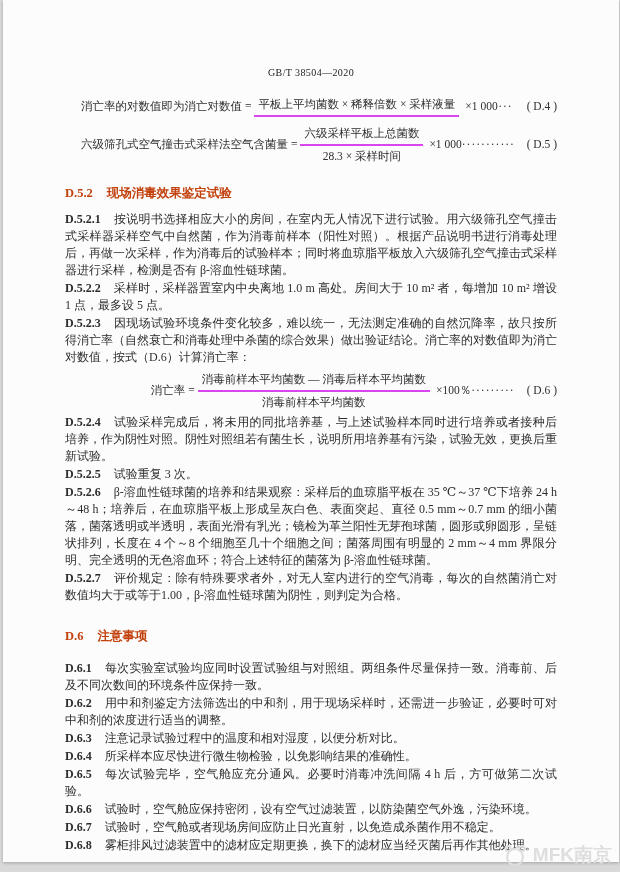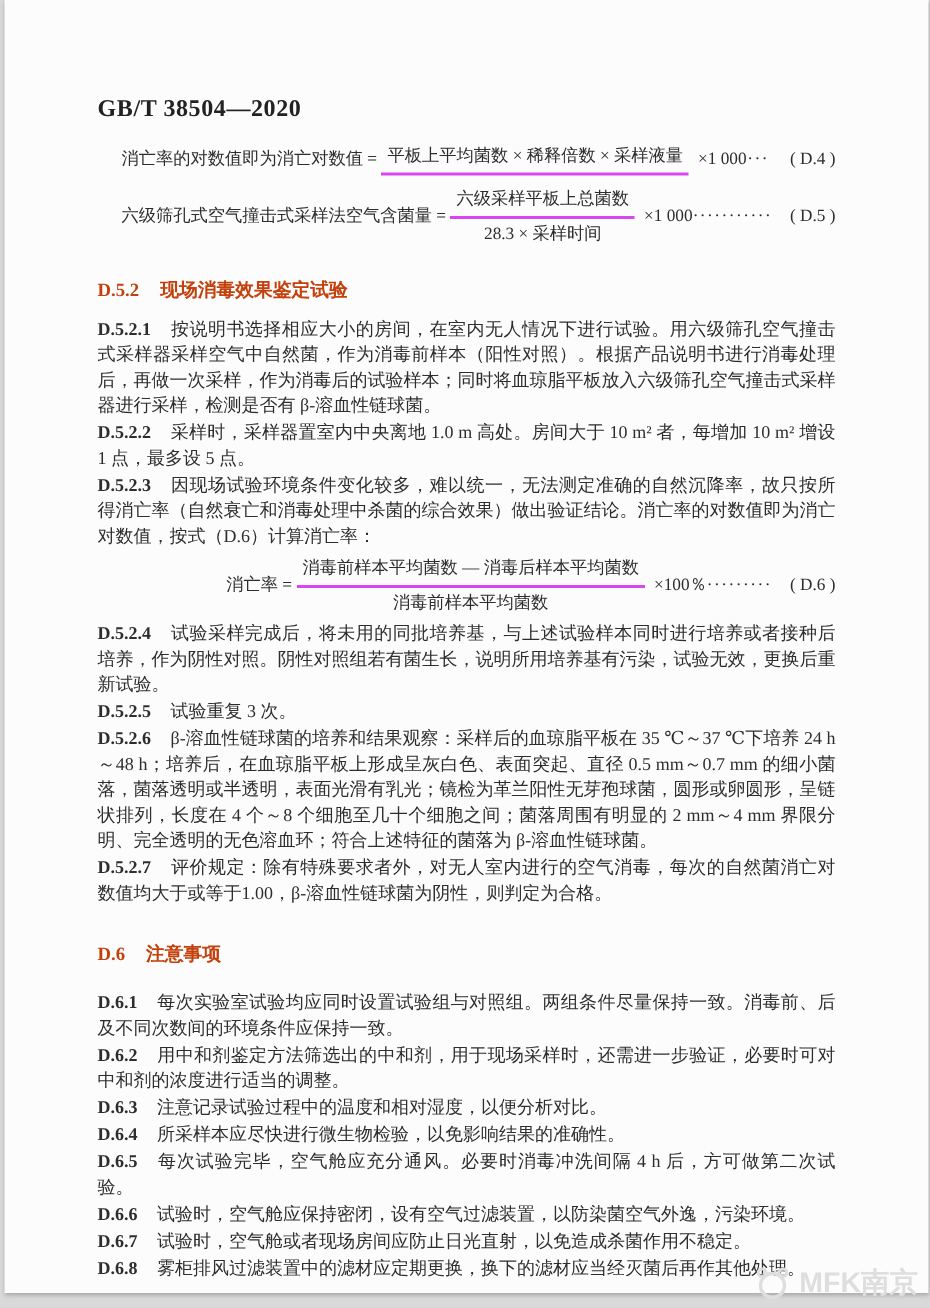--- a/index.html
+++ b/index.html
@@ -19,23 +19,23 @@
     overflow: hidden;
   }
   .content {
     padding: 0 62px;
     color: #2d2d2d;
     font-size: 12px;
     line-height: 17px;
   }
   .doc-header {
     margin-top: 64px;
-    text-align: left;
-    font-weight: bold;
-    font-size: 16px;
+    text-align: center;
+    font-weight: normal;
+    font-size: 10px;
     letter-spacing: 0.4px;
     color: #222;
   }
   
   .formula {
     display: flex;
     align-items: center;
     font-size: 11.5px;
     padding-left: 16px;
     margin-top: 14px;

